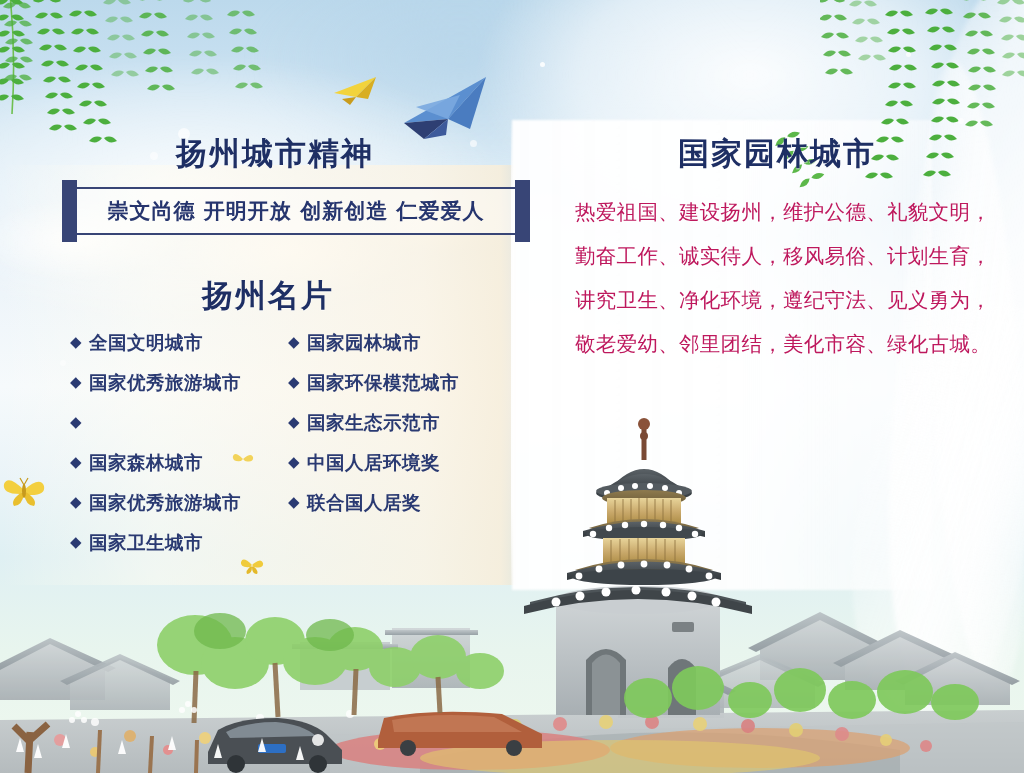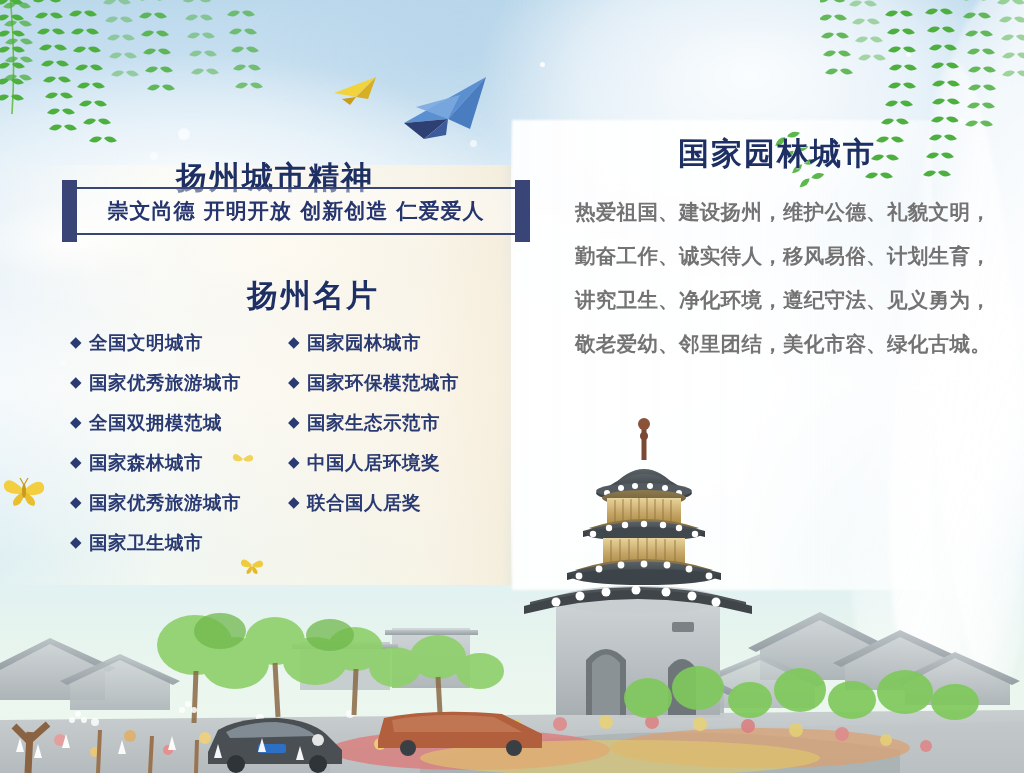--- a/index.html
+++ b/index.html
@@ -69,22 +69,22 @@
   
   #scene{left:0;top:560px;width:1024px;height:213px;overflow:hidden;}
   
   .title{
     position:absolute;
     color:#1e2f64;
     font-weight:bold;
     letter-spacing:2px;
     text-shadow:0 1px 0 rgba(255,255,255,.65);
   }
-  #titleSpirit{left:176px;top:133px;font-size:31px;margin-top:24px;}
-  #titleCards{left:202px;top:275px;font-size:31px;margin-left:45px;}
+  #titleSpirit{left:176px;top:133px;font-size:31px;}
+  #titleCards{left:202px;top:275px;font-size:31px;}
   #titleRules{left:678px;top:133px;font-size:31px;}
   
   #mottoBanner{
     position:absolute;left:62px;top:180px;width:432px;height:62px;padding-left:36px;
   }
   #mottoBanner .bar{
     position:absolute;top:0;width:15px;height:62px;background:#384576;
   }
   #mottoBanner .bar.left{left:0;}
   #mottoBanner .bar.right{right:0;}
@@ -109,21 +109,21 @@
   .card-item{
     display:flex;align-items:center;height:40px;
     color:#2a3a72;font-size:18.5px;font-weight:bold;letter-spacing:.5px;white-space:nowrap;
   }
   .card-item .dia{
     color:#2a3a72;font-size:15px;margin-right:7px;line-height:1;
   }
   
   #rulesBlock{position:absolute;left:575px;top:190px;width:400px;}
   .rule-line{
-    color:#737373;font-size:20.5px;font-weight:bold;letter-spacing:.3px;
+    color:#be185d;font-size:20.5px;font-weight:normal;letter-spacing:.3px;
     line-height:44px;white-space:nowrap;
     text-shadow:0 1px 0 rgba(255,255,255,.5);
   }
   
   .willow{position:absolute;pointer-events:none;}
   
   #planes{position:absolute;left:320px;top:55px;width:190px;height:90px;}
   
   .bfly{position:absolute;pointer-events:none;}
   
@@ -1157,21 +1157,20 @@
       <div class="card-item">
         <span class="dia">◆</span>
         <span>全国文明城市</span>
       </div>
       <div class="card-item">
         <span class="dia">◆</span>
         <span>国家优秀旅游城市</span>
       </div>
       <div class="card-item">
         <span class="dia">◆</span>
-        <span>全国双拥模范城</span>
       </div>
       <div class="card-item">
         <span class="dia">◆</span>
         <span>国家森林城市</span>
       </div>
       <div class="card-item">
         <span class="dia">◆</span>
         <span>国家优秀旅游城市</span>
       </div>
       <div class="card-item">

